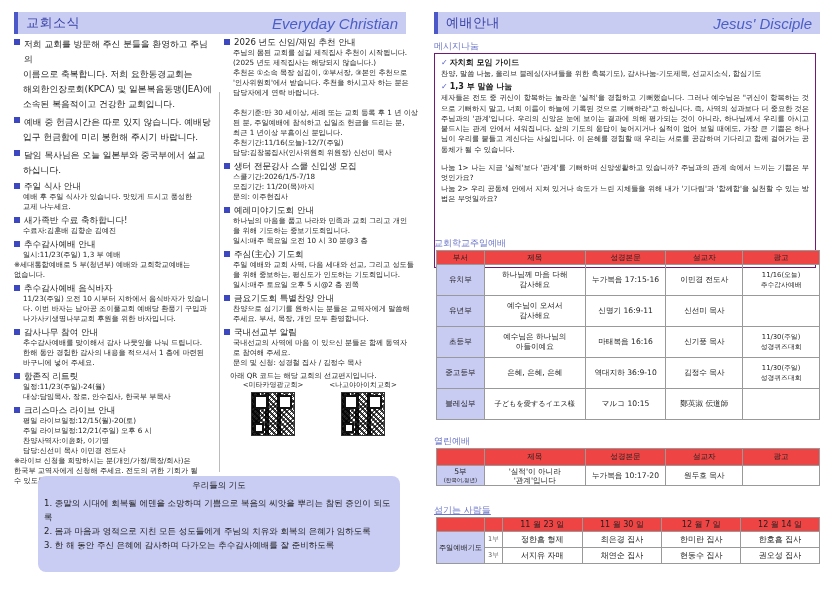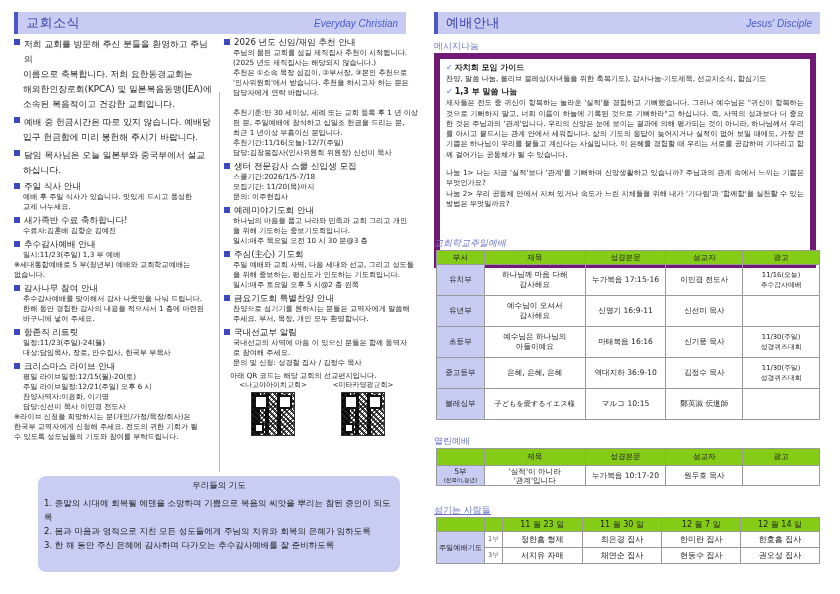--- a/index.html
+++ b/index.html
@@ -9,21 +9,21 @@
   .page { position: absolute; top: 0; }
   .left-page { left: 0; width: 420px; height: 464px; }
   .right-page { left: 420px; width: 420px; height: 594px; }
 
   .section-header {
     position: absolute; height: 22px; background: #c8cbf2;
     display: flex; align-items: center; justify-content: space-between;
   }
   .section-header .bar { position: absolute; left: 0; top: 0; width: 4px; height: 22px; background: #4d58c8; }
   .section-header .title { font-size: 13px; color: #3a44a8; margin-left: 12px; letter-spacing: 0.5px; }
-  .section-header .subtitle { font-size: 10px; font-style: italic; color: #4a5ec8; margin-right: 8px; font-family: "Liberation Sans", sans-serif; }
+  .section-header .subtitle { font-size: 15px; font-style: italic; color: #4a5ec8; margin-right: 8px; font-family: "Liberation Sans", sans-serif; }
 
   .col { position: absolute; font-size: 7.2px; line-height: 10px; }
   .col-1 { left: 14px; top: 37px; width: 200px; }
   .col-2 { left: 224px; top: 37px; width: 196px; }
   .divider-v { position: absolute; left: 219px; top: 92px; width: 1px; height: 380px; background: #bbb; }
 
   .notice { margin-bottom: 3px; }
   .notice .head { display: flex; align-items: flex-start; }
   .notice .sq { width: 6px; height: 6px; background: #3d48c0; margin-top: 2px; margin-right: 4px; flex: none; }
   .notice .head-text { font-size: 8.6px; line-height: 11px; }
@@ -53,29 +53,29 @@
   .prayer-box {
     position: absolute; left: 38px; top: 476px; width: 362px; height: 96px;
     background: #c9ccf3; border-radius: 8px; padding: 4px 6px;
   }
   .prayer-box .ptitle { text-align: center; font-size: 8.5px; margin-bottom: 4px; }
   .prayer-box .pitem { font-size: 8.5px; line-height: 14px; }
 
   
   .sub-title { position: absolute; left: 14px; font-size: 9px; color: #6a74c8; }
   .msg-box { position: absolute; left: 14px; top: 53px; width: 382px; height: 215px;
-    border: 6px solid #701a75; padding: 3px 6px; font-size: 7.2px; line-height: 10.3px; }
+    border: 1px solid #701a75; padding: 3px 6px; font-size: 7.2px; line-height: 10.3px; }
   .msg-box .h { font-weight: bold; font-size: 8px; line-height: 12px; }
   .msg-box .h .check { color: #4d58c8; font-weight: normal; margin-right: 2px; }
   .msg-box p { text-align: justify; }
   .msg-box .gap { height: 8px; }
 
   table { border-collapse: collapse; position: absolute; font-size: 7.6px; }
   td, th { border: 1px solid #999; text-align: center; vertical-align: middle; font-weight: normal; }
-  th { background: #84cc16; }
+  th { background: #ef4444; }
   td.dept { background: #c8cbf2; }
 
   .t-school { left: 16px; top: 250px; width: 384px; }
   .t-school th { height: 14px; }
   .t-school td { height: 31px; line-height: 10px; }
   .t-open { left: 16px; top: 448px; width: 384px; }
   .t-open th { height: 17px; }
   .t-open td { height: 20px; line-height: 9px; }
   .t-serve { left: 16px; top: 517px; width: 384px; font-size: 8px; }
   .t-serve th { height: 14px; }
@@ -138,20 +138,29 @@
           <span class="sq"></span>
           <span class="head-text">추수감사예배 안내</span>
         </div>
       <div class="body">일시:11/23(주일) 1,3 부 예배</div>
       <div class="note">※세대통합예배로 5 부(청년부) 예배와 교회학교예배는
   없습니다.</div>
     </div>
     <div class="notice">
       <div class="head">
           <span class="sq"></span>
+          <span class="head-text">추수감사예배 음식바자</span>
+        </div>
+      <div class="body">11/23(주일) 오전 10 시부터 지하에서 음식바자가 있습니
+다. 이번 바자는 남아공 조이풀교회 예배당 환풍기 구입과
+나가사키생명나무교회 후원을 위한 바자입니다.</div>
+    </div>
+    <div class="notice">
+      <div class="head">
+          <span class="sq"></span>
           <span class="head-text">감사나무 참여 안내</span>
         </div>
       <div class="body">추수감사예배를 맞이해서 감사 나뭇잎을 나눠 드립니다.
 한해 동안 경험한 감사의 내용을 적으셔서 1 층에 마련된
 바구니에 넣어 주세요.</div>
     </div>
     <div class="notice">
       <div class="head">
           <span class="sq"></span>
           <span class="head-text">항존직 리트릿</span>
@@ -233,27 +242,27 @@
           <span class="head-text">국내선교부 알림</span>
         </div>
       <div class="body">국내선교의 사역에 마음 이 있으신 분들은 함께 동역자
 로 참여해 주세요.
 문의 및 신청: 성경철 집사 / 김정수 목사</div>
     </div>
 
     <div class="qr-intro">아래 QR 코드는 해당 교회의 선교편지입니다.</div>
     <div class="qr-row">
       <div class="qr-block">
-        <div>&lt;나고야아이치교회&gt;</div>
+        <div>&lt;미타카영광교회&gt;</div>
         <div class="qr-code">
             <span class="finder"></span>
           </div>
       </div>
       <div class="qr-block">
-        <div>&lt;미타카영광교회&gt;</div>
+        <div>&lt;나고야아이치교회&gt;</div>
         <div class="qr-code">
             <span class="finder"></span>
           </div>
       </div>
     </div>
   </div>
 
   <div class="prayer-box">
     <div class="ptitle">우리들의 기도</div>
     <div class="pitem">1. 종말의 시대에 회복될 에덴을 소망하며 기쁨으로 복음의 씨앗을 뿌리는 참된 증인이 되도록</div>
@@ -273,21 +282,21 @@
   <div class="msg-box">
     <div class="h"><span class="check">✓</span><span>자치회 모임 가이드</span></div>
     <div>찬양, 말씀 나눔, 올리브 블레싱(자녀들을 위한 축복기도), 감사나눔-기도제목, 선교지소식, 합심기도</div>
     <div class="h" style="margin-top:2px;"><span class="check">✓</span><span>1,3 부 말씀 나눔</span></div>
     <p>제자들은 전도 중 귀신이 항복하는 놀라운 '실적'을 경험하고 기뻐했습니다. 그러나 예수님은 "귀신이 항복하는 것으로 기뻐하지 말고, 너희 이름이 하늘에 기록된 것으로 기뻐하라"고 하십니다. 즉, 사역의 성과보다 더 중요한 것은 주님과의 '관계'입니다. 우리의 신앙은 눈에 보이는 결과에 의해 평가되는 것이 아니라, 하나님께서 우리를 아시고 붙드시는 관계 안에서 세워집니다. 삶의 기도의 응답이 늦어지거나 실적이 없어 보일 때에도, 가장 큰 기쁨은 하나님이 우리를 붙들고 계신다는 사실입니다. 이 은혜를 경험할 때 우리는 서로를 공감하며 기다리고 함께 걸어가는 공동체가 될 수 있습니다.</p>
     <div class="gap"></div>
     <p>나눔 1&gt; 나는 지금 '실적'보다 '관계'를 기뻐하며 신앙생활하고 있습니까? 주님과의 관계 속에서 느끼는 기쁨은 무엇인가요?</p>
     <p>나눔 2&gt; 우리 공동체 안에서 지쳐 있거나 속도가 느린 지체들을 위해 내가 '기다림'과 '함께함'을 실천할 수 있는 방법은 무엇일까요?</p>
   </div>
 
-  <div class="sub-title" style="top:237px;font-style:italic;">교회학교주일예배</div>
+  <div class="sub-title" style="top:237px;">교회학교주일예배</div>
   <table class="t-school">
     <colgroup>
         <col style="width:48px">
         <col style="width:101px">
         <col style="width:81px">
         <col style="width:77px">
         <col style="width:77px">
       </colgroup>
     <thead>
       <tr>

